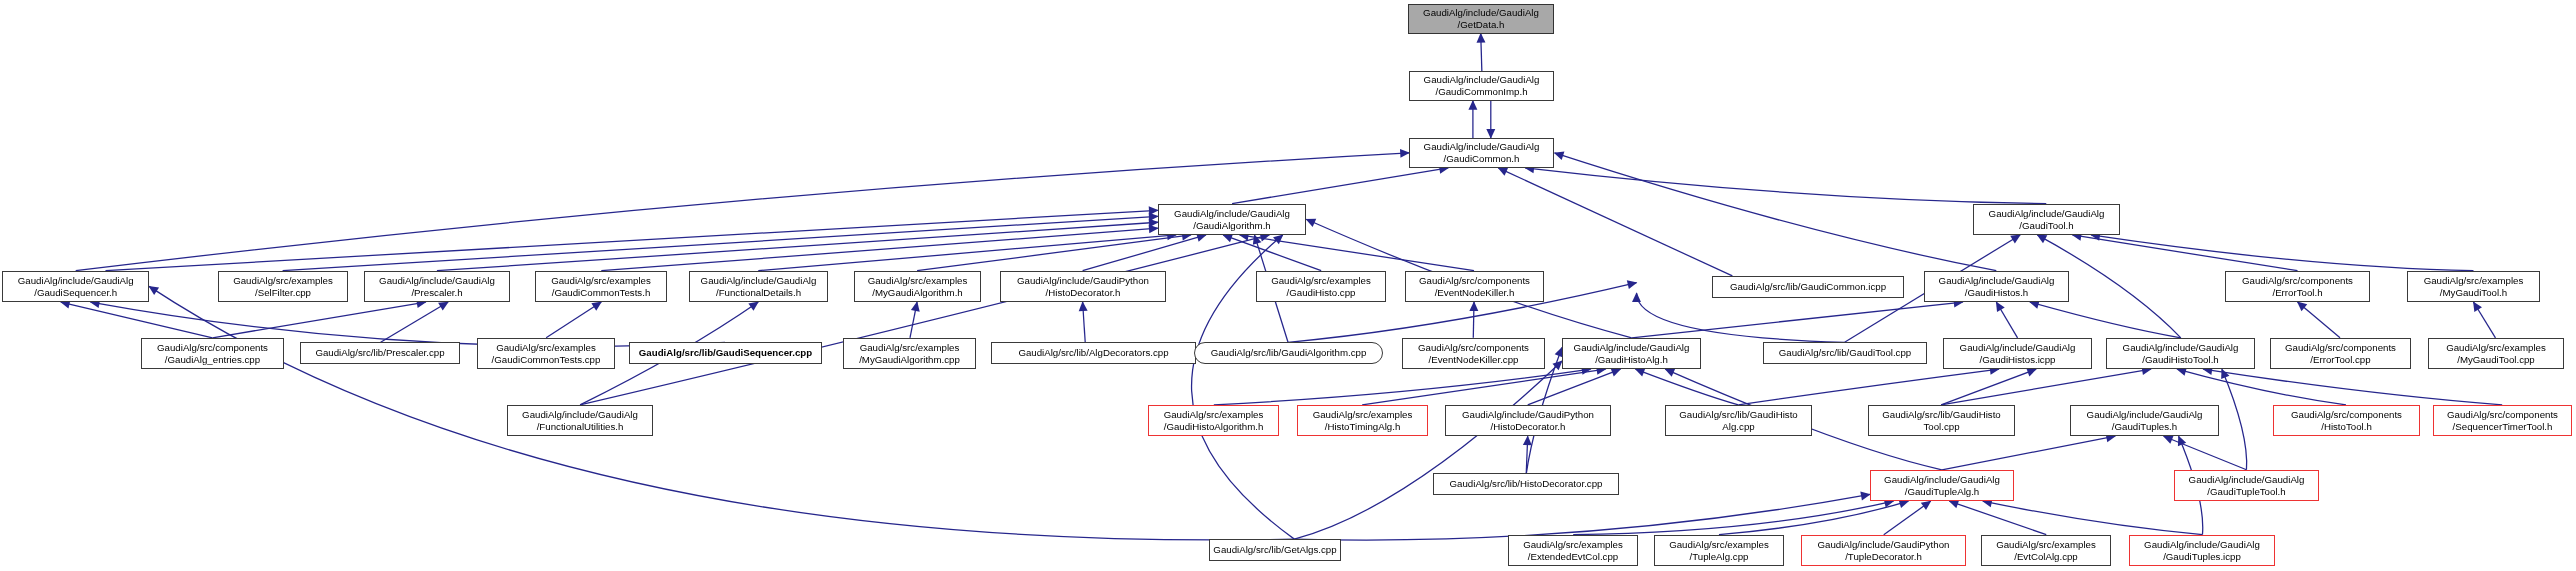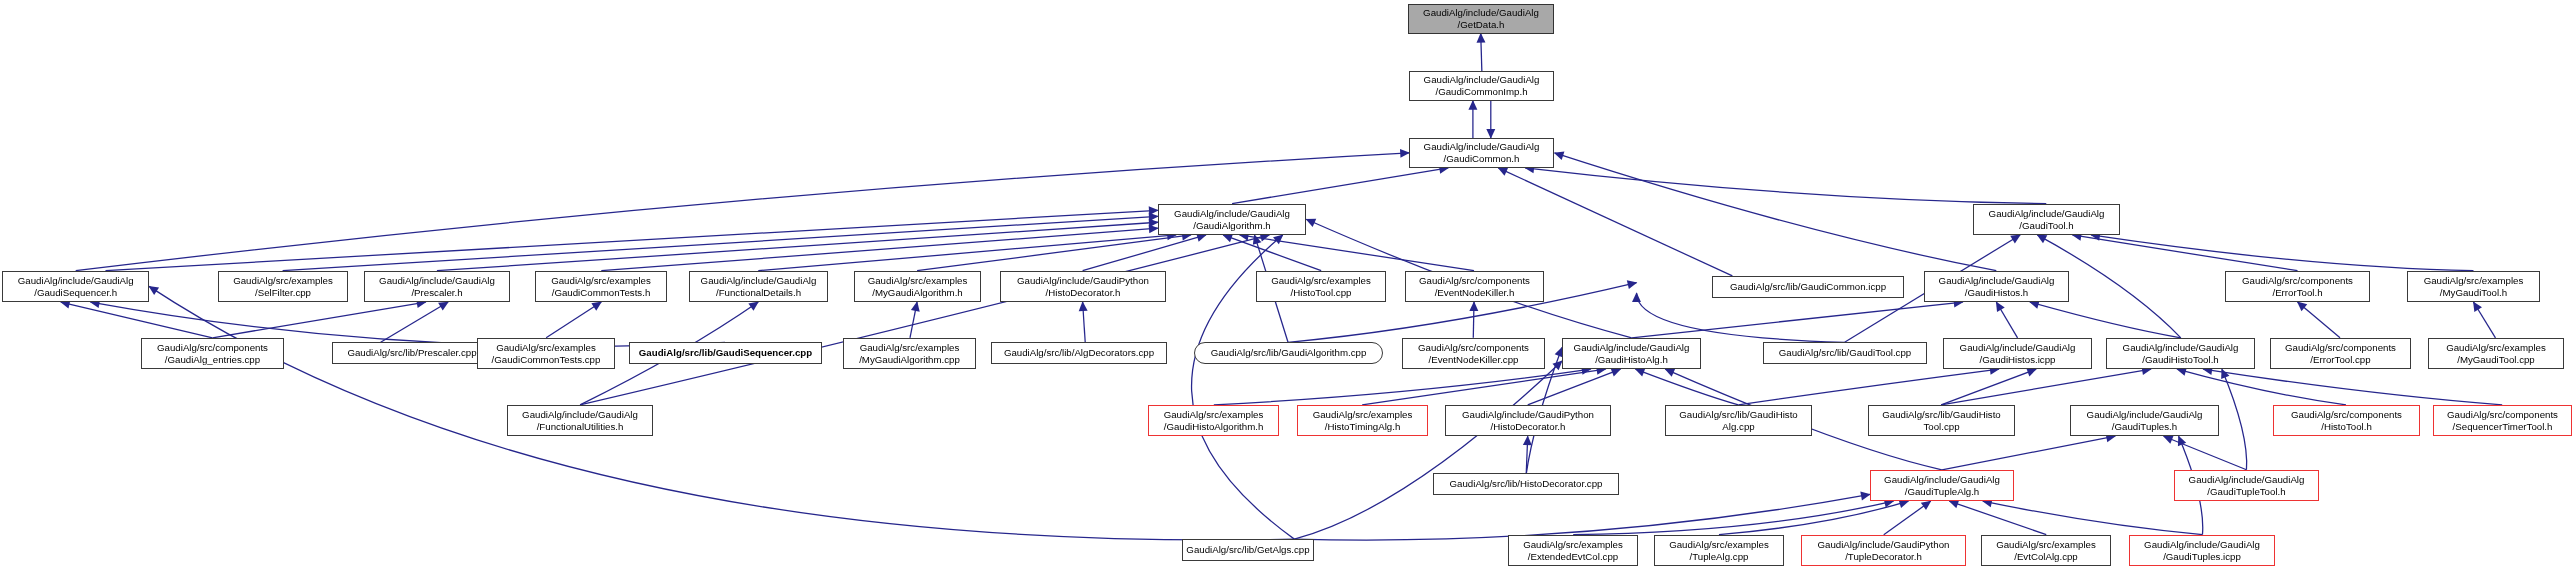--- a/index.html
+++ b/index.html
@@ -166,21 +166,21 @@
       <div class="node" title="GaudiAlg/src/examples/MyGaudiAlgorithm.h" style="left: 854px; top: 271px; width: 127px; height: 31px;">
         <span>GaudiAlg/src/examples</span>
         <span>/MyGaudiAlgorithm.h</span>
       </div>
       <div class="node" title="GaudiAlg/include/GaudiPython/AlgDecorators.h" style="left: 1000px; top: 271px; width: 166px; height: 31px;">
         <span>GaudiAlg/include/GaudiPython</span>
         <span>/HistoDecorator.h</span>
       </div>
       <div class="node" title="GaudiAlg/src/examples/SelCreate.cpp" style="left: 1256px; top: 271px; width: 130px; height: 31px;">
         <span>GaudiAlg/src/examples</span>
-        <span>/HistoTool.cpp</span>
+        <span>/GaudiHisto.cpp</span>
       </div>
       <div class="node" title="GaudiAlg/src/components/EventNodeKiller.h" style="left: 1405px; top: 271px; width: 139px; height: 31px;">
         <span>GaudiAlg/src/components</span>
         <span>/EventNodeKiller.h</span>
       </div>
       <div class="node" title="GaudiAlg/src/lib/GaudiCommon.icpp" style="left: 1712px; top: 276px; width: 192px; height: 22.4px;">
         <span>GaudiAlg/src/lib/GaudiCommon.icpp</span>
       </div>
       <div class="node" title="GaudiAlg/include/GaudiAlg/GaudiHistos.h" style="left: 1924px; top: 271px; width: 145px; height: 31px;">
         <span>GaudiAlg/include/GaudiAlg</span>
@@ -191,35 +191,35 @@
         <span>/ErrorTool.h</span>
       </div>
       <div class="node" title="GaudiAlg/src/examples/MyGaudiTool.h" style="left: 2407px; top: 271px; width: 133px; height: 31px;">
         <span>GaudiAlg/src/examples</span>
         <span>/MyGaudiTool.h</span>
       </div>
       <div class="node" title="GaudiAlg/src/components/GaudiAlg_entries.cpp" style="left: 141px; top: 338px; width: 143px; height: 31px;">
         <span>GaudiAlg/src/components</span>
         <span>/GaudiAlg_entries.cpp</span>
       </div>
-      <div class="node" title="GaudiAlg/src/lib/Prescaler.cpp" style="left: 300px; top: 342px; width: 160px; height: 22.4px; margin-left: 32px;">
+      <div class="node" title="GaudiAlg/src/lib/Prescaler.cpp" style="left: 300px; top: 342px; width: 160px; height: 22.4px;">
         <span>GaudiAlg/src/lib/Prescaler.cpp</span>
       </div>
       <div class="node" title="GaudiAlg/src/examples/GaudiCommonTests.cpp" style="left: 477px; top: 338px; width: 138px; height: 31px;">
         <span>GaudiAlg/src/examples</span>
         <span>/GaudiCommonTests.cpp</span>
       </div>
       <div class="node" title="GaudiAlg/src/lib/GaudiSequencer.cpp" style="left: 629px; top: 342px; width: 193px; height: 22.4px; font-weight: bold;">
         <span>GaudiAlg/src/lib/GaudiSequencer.cpp</span>
       </div>
       <div class="node" title="GaudiAlg/src/examples/MyGaudiAlgorithm.cpp" style="left: 843px; top: 338px; width: 133px; height: 31px;">
         <span>GaudiAlg/src/examples</span>
         <span>/MyGaudiAlgorithm.cpp</span>
       </div>
-      <div class="node" title="GaudiAlg/src/lib/AlgDecorators.cpp" style="left: 991px; top: 342px; width: 176px; height: 22.4px;">
+      <div class="node" title="GaudiAlg/src/lib/AlgDecorators.cpp" style="left: 991px; top: 342px; width: 205px; height: 22.4px;">
         <span>GaudiAlg/src/lib/AlgDecorators.cpp</span>
       </div>
       <div class="node" title="GaudiAlg/src/lib/GaudiAlgorithm.cpp" style="left: 1194px; top: 342px; width: 189px; height: 22.4px; border-radius: 11px;">
         <span>GaudiAlg/src/lib/GaudiAlgorithm.cpp</span>
       </div>
       <div class="node" title="GaudiAlg/src/components/EventNodeKiller.cpp" style="left: 1402px; top: 338px; width: 143px; height: 31px;">
         <span>GaudiAlg/src/components</span>
         <span>/EventNodeKiller.cpp</span>
       </div>
       <div class="node" title="GaudiAlg/include/GaudiAlg/GaudiHistoAlg.h" style="left: 1562px; top: 338px; width: 139px; height: 31px;">
@@ -285,21 +285,21 @@
         <span>GaudiAlg/src/lib/HistoDecorator.cpp</span>
       </div>
       <div class="node truncated" title="GaudiAlg/include/GaudiAlg/GaudiTupleAlg.h" style="left: 1870px; top: 470px; width: 144px; height: 31px;">
         <span>GaudiAlg/include/GaudiAlg</span>
         <span>/GaudiTupleAlg.h</span>
       </div>
       <div class="node truncated" title="GaudiAlg/include/GaudiAlg/GaudiTupleTool.h" style="left: 2174px; top: 470px; width: 145px; height: 31px;">
         <span>GaudiAlg/include/GaudiAlg</span>
         <span>/GaudiTupleTool.h</span>
       </div>
-      <div class="node" title="GaudiAlg/src/lib/GetAlgs.cpp" style="left: 1182px; top: 539px; width: 132px; height: 22.4px;">
+      <div class="node" title="GaudiAlg/src/lib/GetAlgs.cpp" style="left: 1209px; top: 539px; width: 132px; height: 22.4px;">
         <span>GaudiAlg/src/lib/GetAlgs.cpp</span>
       </div>
       <div class="node" title="GaudiAlg/src/examples/ExtendedEvtCol.cpp" style="left: 1508px; top: 535px; width: 130px; height: 31px;">
         <span>GaudiAlg/src/examples</span>
         <span>/ExtendedEvtCol.cpp</span>
       </div>
       <div class="node" title="GaudiAlg/src/examples/TupleAlg.cpp" style="left: 1654px; top: 535px; width: 130px; height: 31px;">
         <span>GaudiAlg/src/examples</span>
         <span>/TupleAlg.cpp</span>
       </div>

